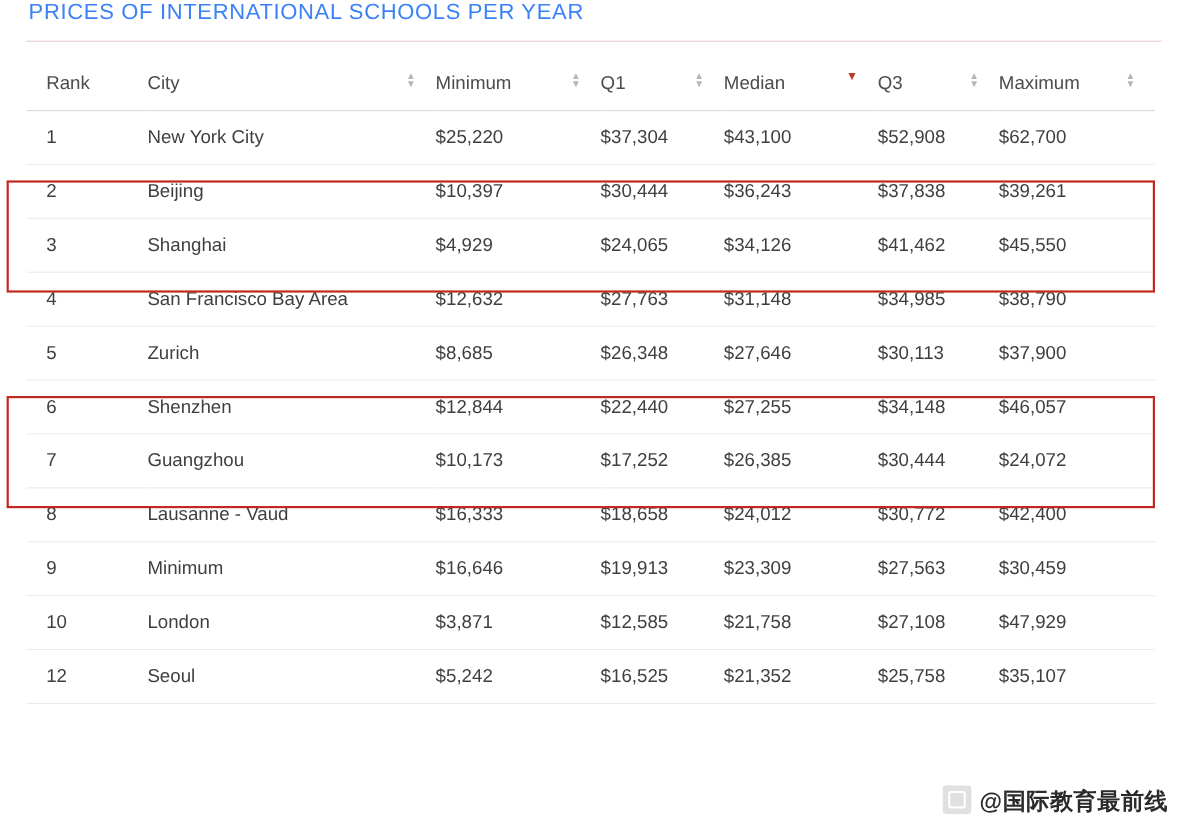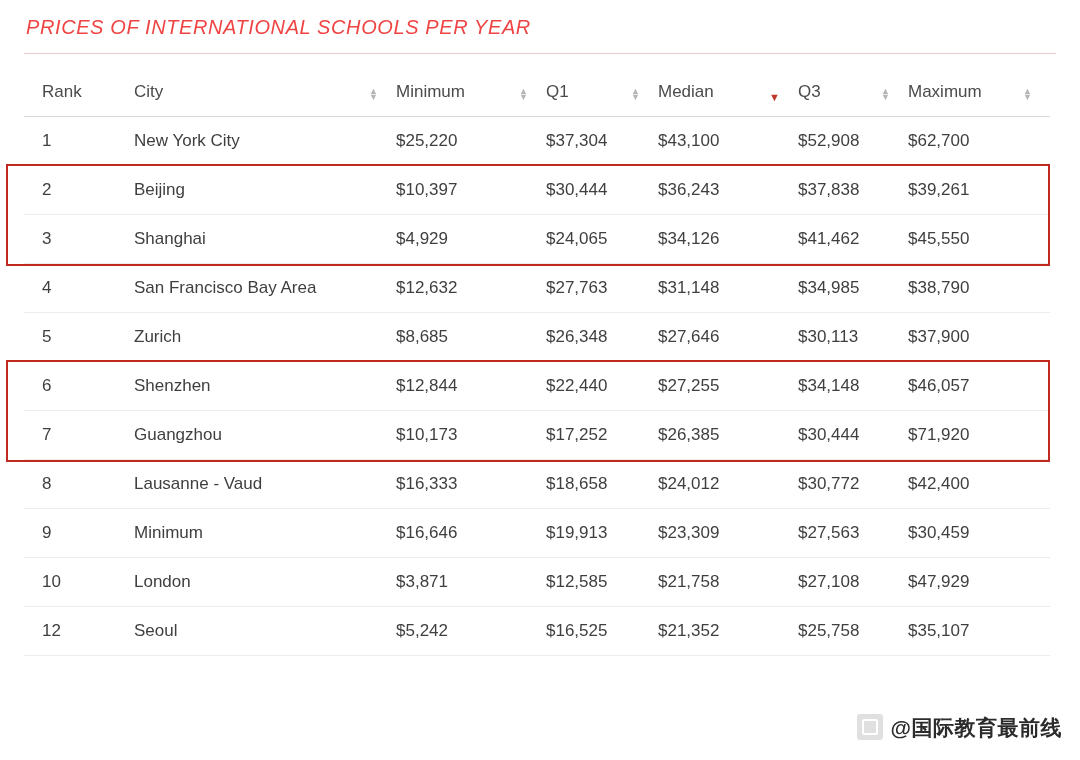--- a/index.html
+++ b/index.html
@@ -18,26 +18,24 @@
   .page {
     position: relative;
     width: 1080px;
     height: 760px;
     box-sizing: border-box;
     padding: 0 24px;
   }
   .title {
     font-size: 20px;
     letter-spacing: 0.6px;
-    color: #ef4444;
+    color: #3b82f6;
     font-weight: 400;
-    padding-top: 16px;
     padding-left: 2px;
     padding-bottom: 14px;
-    font-style: italic;
   }
   .title-rule {
     height: 1px;
     background: #e8c9cc;
     width: 1032px;
     margin-left: 0px;
   }
   table.data {
     border-collapse: collapse;
     width: 1008px;
@@ -68,21 +66,21 @@
   .col-q1   { width: 112px; }
   .col-med  { width: 140px; }
   .col-q3   { width: 110px; }
   .col-max  { width: 142px; }
 
   th.col-rank { padding-left: 18px !important; }
   td.col-rank { padding-left: 18px !important; }
 
   .th-inner {
     display: flex;
-    align-items: flex-end;
+    align-items: flex-start;
     justify-content: space-between;
     padding-right: 18px;
   }
   .sort-icon {
     display: inline-block;
     line-height: 0.75;
     font-size: 9px;
     color: #b6b6b6;
     text-align: center;
     margin-left: 10px;
@@ -258,21 +256,21 @@
           <td class="col-q3">$34,148</td>
           <td class="col-max">$46,057</td>
         </tr>
         <tr>
           <td class="col-rank">7</td>
           <td class="col-city">Guangzhou</td>
           <td class="col-min">$10,173</td>
           <td class="col-q1">$17,252</td>
           <td class="col-med">$26,385</td>
           <td class="col-q3">$30,444</td>
-          <td class="col-max">$71,920</td>
+          <td class="col-max">$24,072</td>
         </tr>
         <tr>
           <td class="col-rank">8</td>
           <td class="col-city">Lausanne - Vaud</td>
           <td class="col-min">$16,333</td>
           <td class="col-q1">$18,658</td>
           <td class="col-med">$24,012</td>
           <td class="col-q3">$30,772</td>
           <td class="col-max">$42,400</td>
         </tr>

